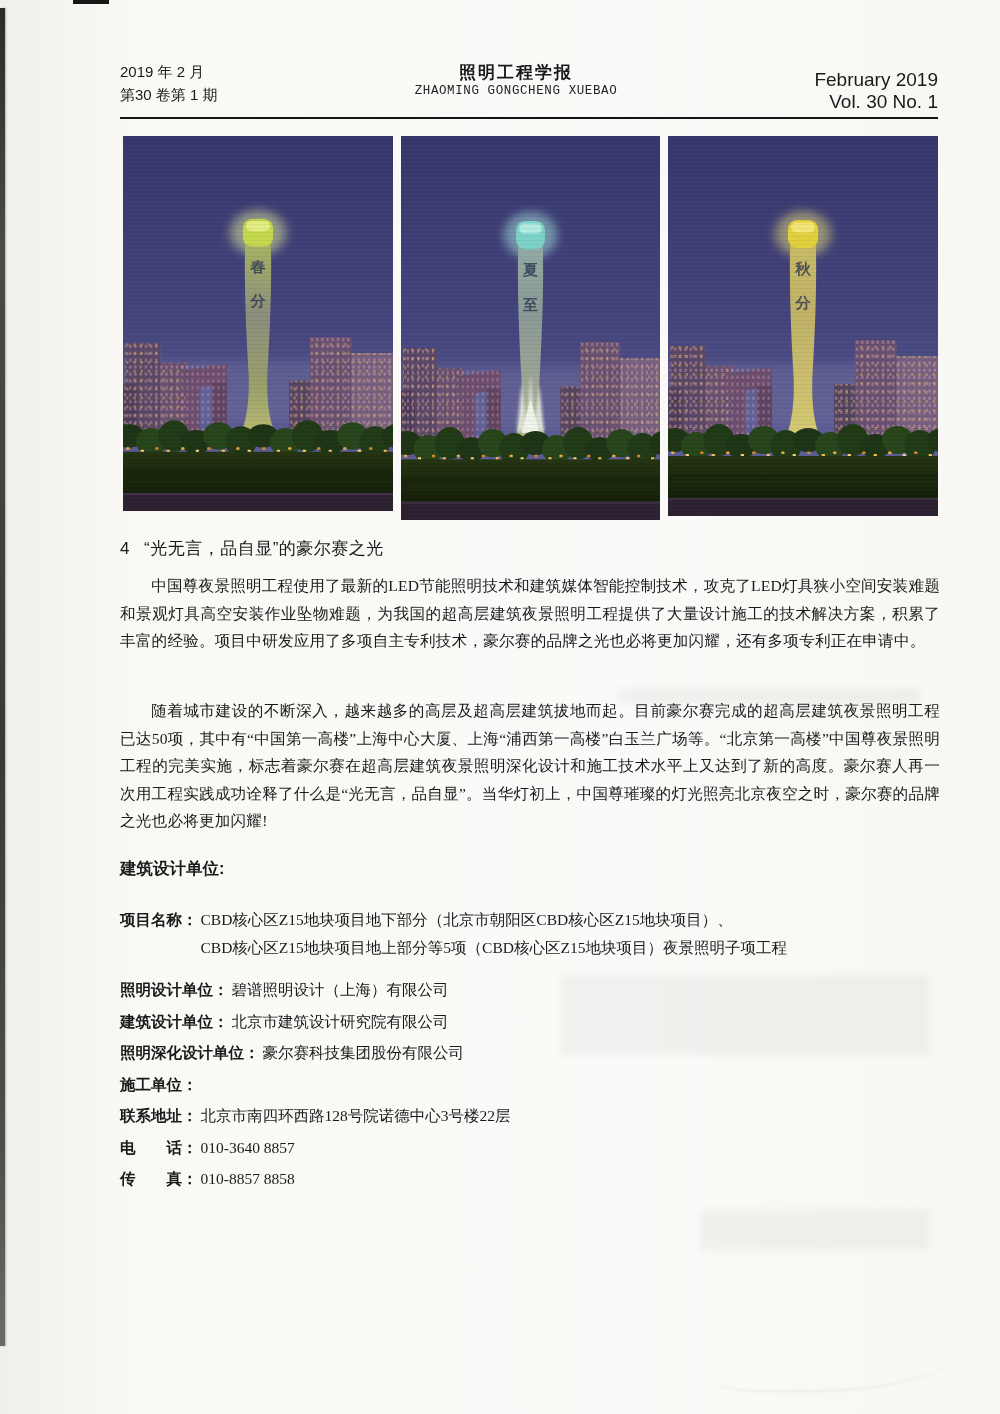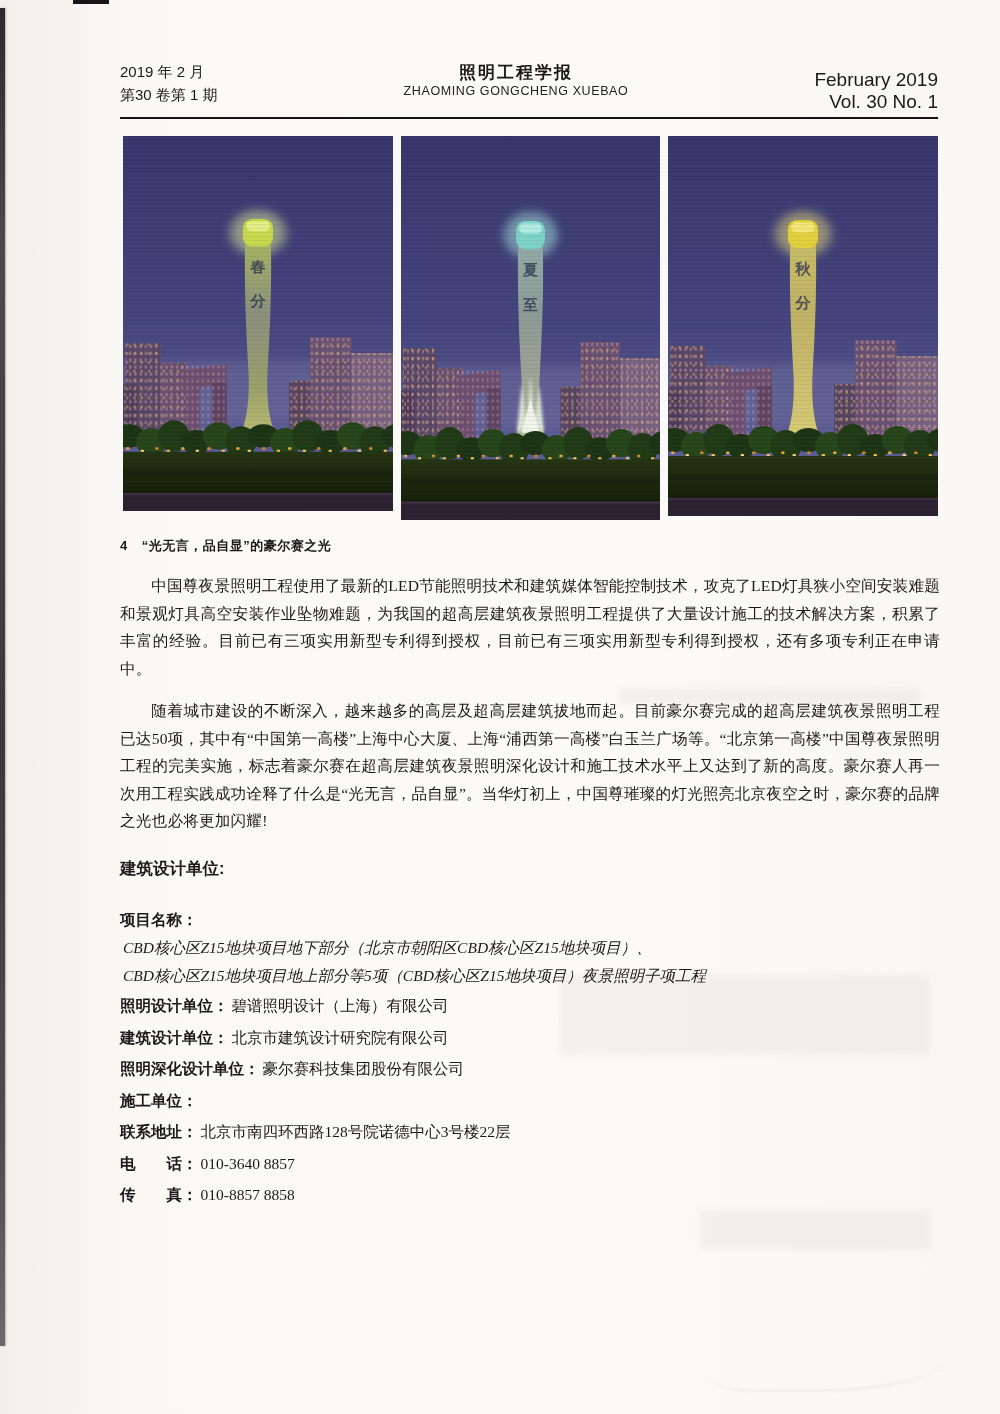--- a/index.html
+++ b/index.html
@@ -14,52 +14,52 @@
     box-shadow:1px 0 2px rgba(0,0,0,.25);}
   .top-tick{position:absolute;left:73px;top:0;width:36px;height:4px;background:#161616;}
   .ghost{position:absolute;background:rgba(60,60,60,.05);filter:blur(3px);border-radius:3px;}
   .ghost-curve{position:absolute;left:710px;top:1320px;width:250px;height:70px;border-bottom:2px solid rgba(0,0,0,.05);border-radius:0 0 60% 20%;filter:blur(1px);}
 
   
   .header{position:absolute;left:120px;top:60px;width:818px;display:flex;justify-content:space-between;}
   .hdr-left{font-family:"Liberation Sans",sans-serif;font-size:15px;line-height:23px;}
   .hdr-center{text-align:center;margin-top:2px;}
   .hdr-title{font-family:Liberation Serif, serif;font-weight:bold;font-size:17px;letter-spacing:2px;line-height:22px;}
-  .hdr-pinyin{font-family:Liberation Sans, sans-serif;font-size:12.5px;letter-spacing:.6px;color:#222;}
+  .hdr-pinyin{font-family:Liberation Mono, monospace;font-size:12.5px;letter-spacing:.6px;color:#222;}
   .hdr-right{font-family:"Liberation Sans",sans-serif;font-size:19px;line-height:22px;text-align:right;margin-top:9px;}
   .rule{position:absolute;left:120px;top:117px;width:818px;border-top:2.6px solid #141414;}
 
   
   .photos{position:absolute;left:123px;top:136px;width:815px;display:flex;gap:8px;align-items:flex-start;}
   .photo{position:relative;overflow:hidden;background:#3c3c74;}
   .photo svg{display:block;width:100%;height:100%;}
   .photo:nth-child(1){width:270px;height:375px;}
   .photo:nth-child(2){width:259px;height:384px;}
   .photo:nth-child(3){width:270px;height:380px;}
   .photo::after{content:"";position:absolute;inset:0;pointer-events:none;
     background:repeating-linear-gradient(180deg,rgba(15,15,45,.06) 0 1px,rgba(255,255,255,.02) 1px 2px,transparent 2px 4px);}
 
   
   .sec-head{position:absolute;left:120px;top:537px;font-family:"Liberation Sans",sans-serif;
-    font-weight:bold;font-size:13px;letter-spacing:.5px;}
+    font-weight:normal;font-size:17px;letter-spacing:.5px;}
   .sec-num{margin-right:14px;}
 
   
   .paras1{position:absolute;left:120px;top:572px;width:820px;}
   .paras2{position:absolute;left:120px;top:697px;width:820px;}
   .para{margin:0;font-size:15.6px;line-height:27.6px;text-align:justify;text-indent:2em;letter-spacing:.2px;}
 
   
   .info-head{position:absolute;left:120px;top:858px;font-family:"Liberation Sans",sans-serif;font-weight:bold;font-size:16.5px;}
   .fields{position:absolute;left:120px;top:906px;width:825px;}
   .field{display:flex;margin-bottom:12.5px;font-size:15.5px;line-height:19px;}
   .flabel{font-family:"Liberation Sans",sans-serif;font-weight:bold;white-space:nowrap;}
   .fvalue{font-family:"Liberation Serif",serif;padding-left:3px;}
-  .field.multi{margin-bottom:6px;flex-direction:column;}
-  .field.multi .fvalue div{line-height:28px;font-style:italic;}
+  .field.multi{margin-bottom:18px;}
+  .field.multi .fvalue div{line-height:28px;}
   .field.multi .flabel{line-height:28px;}
 </style>
 </head>
 <body>
 
 <div class="page">
   <div class="edge-strip"></div>
   <div class="top-tick"></div>
   <div class="ghost" style="left:620px;top:688px;width:300px;height:16px;"></div>
   <div class="ghost" style="left:560px;top:975px;width:370px;height:80px;"></div>
@@ -409,21 +409,21 @@
     <rect x="0" y="362" width="260" height="2" fill="#473349" opacity="0.7"></rect>
   </svg>
       </div>
     </div>
 
   <div class="sec-head">
     <span class="sec-num">4</span><span>“光无言，品自显”的豪尔赛之光</span>
   </div>
 
   <div class="paras1" id="paras1">
-      <p class="para">中国尊夜景照明工程使用了最新的LED节能照明技术和建筑媒体智能控制技术，攻克了LED灯具狭小空间安装难题和景观灯具高空安装作业坠物难题，为我国的超高层建筑夜景照明工程提供了大量设计施工的技术解决方案，积累了丰富的经验。目前已有三项实用新型专利得到授权，目前已有三项实用新型专利得到授权，还有多项专利正在申请中。</p>
+      <p class="para">中国尊夜景照明工程使用了最新的LED节能照明技术和建筑媒体智能控制技术，攻克了LED灯具狭小空间安装难题和景观灯具高空安装作业坠物难题，为我国的超高层建筑夜景照明工程提供了大量设计施工的技术解决方案，积累了丰富的经验。项目中研发应用了多项自主专利技术，豪尔赛的品牌之光也必将更加闪耀，还有多项专利正在申请中。</p>
     </div>
   <div class="paras2" id="paras2">
       <p class="para">随着城市建设的不断深入，越来越多的高层及超高层建筑拔地而起。目前豪尔赛完成的超高层建筑夜景照明工程已达50项，其中有“中国第一高楼”上海中心大厦、上海“浦西第一高楼”白玉兰广场等。“北京第一高楼”中国尊夜景照明工程的完美实施，标志着豪尔赛在超高层建筑夜景照明深化设计和施工技术水平上又达到了新的高度。豪尔赛人再一次用工程实践成功诠释了什么是“光无言，品自显”。当华灯初上，中国尊璀璨的灯光照亮北京夜空之时，豪尔赛的品牌之光也必将更加闪耀!</p>
     </div>
 
   <div class="info-head">建筑设计单位:</div>
   <div class="fields" id="fields">
       <div class="field multi">
         <span class="flabel">项目名称：</span>
         <div class="fvalue">

